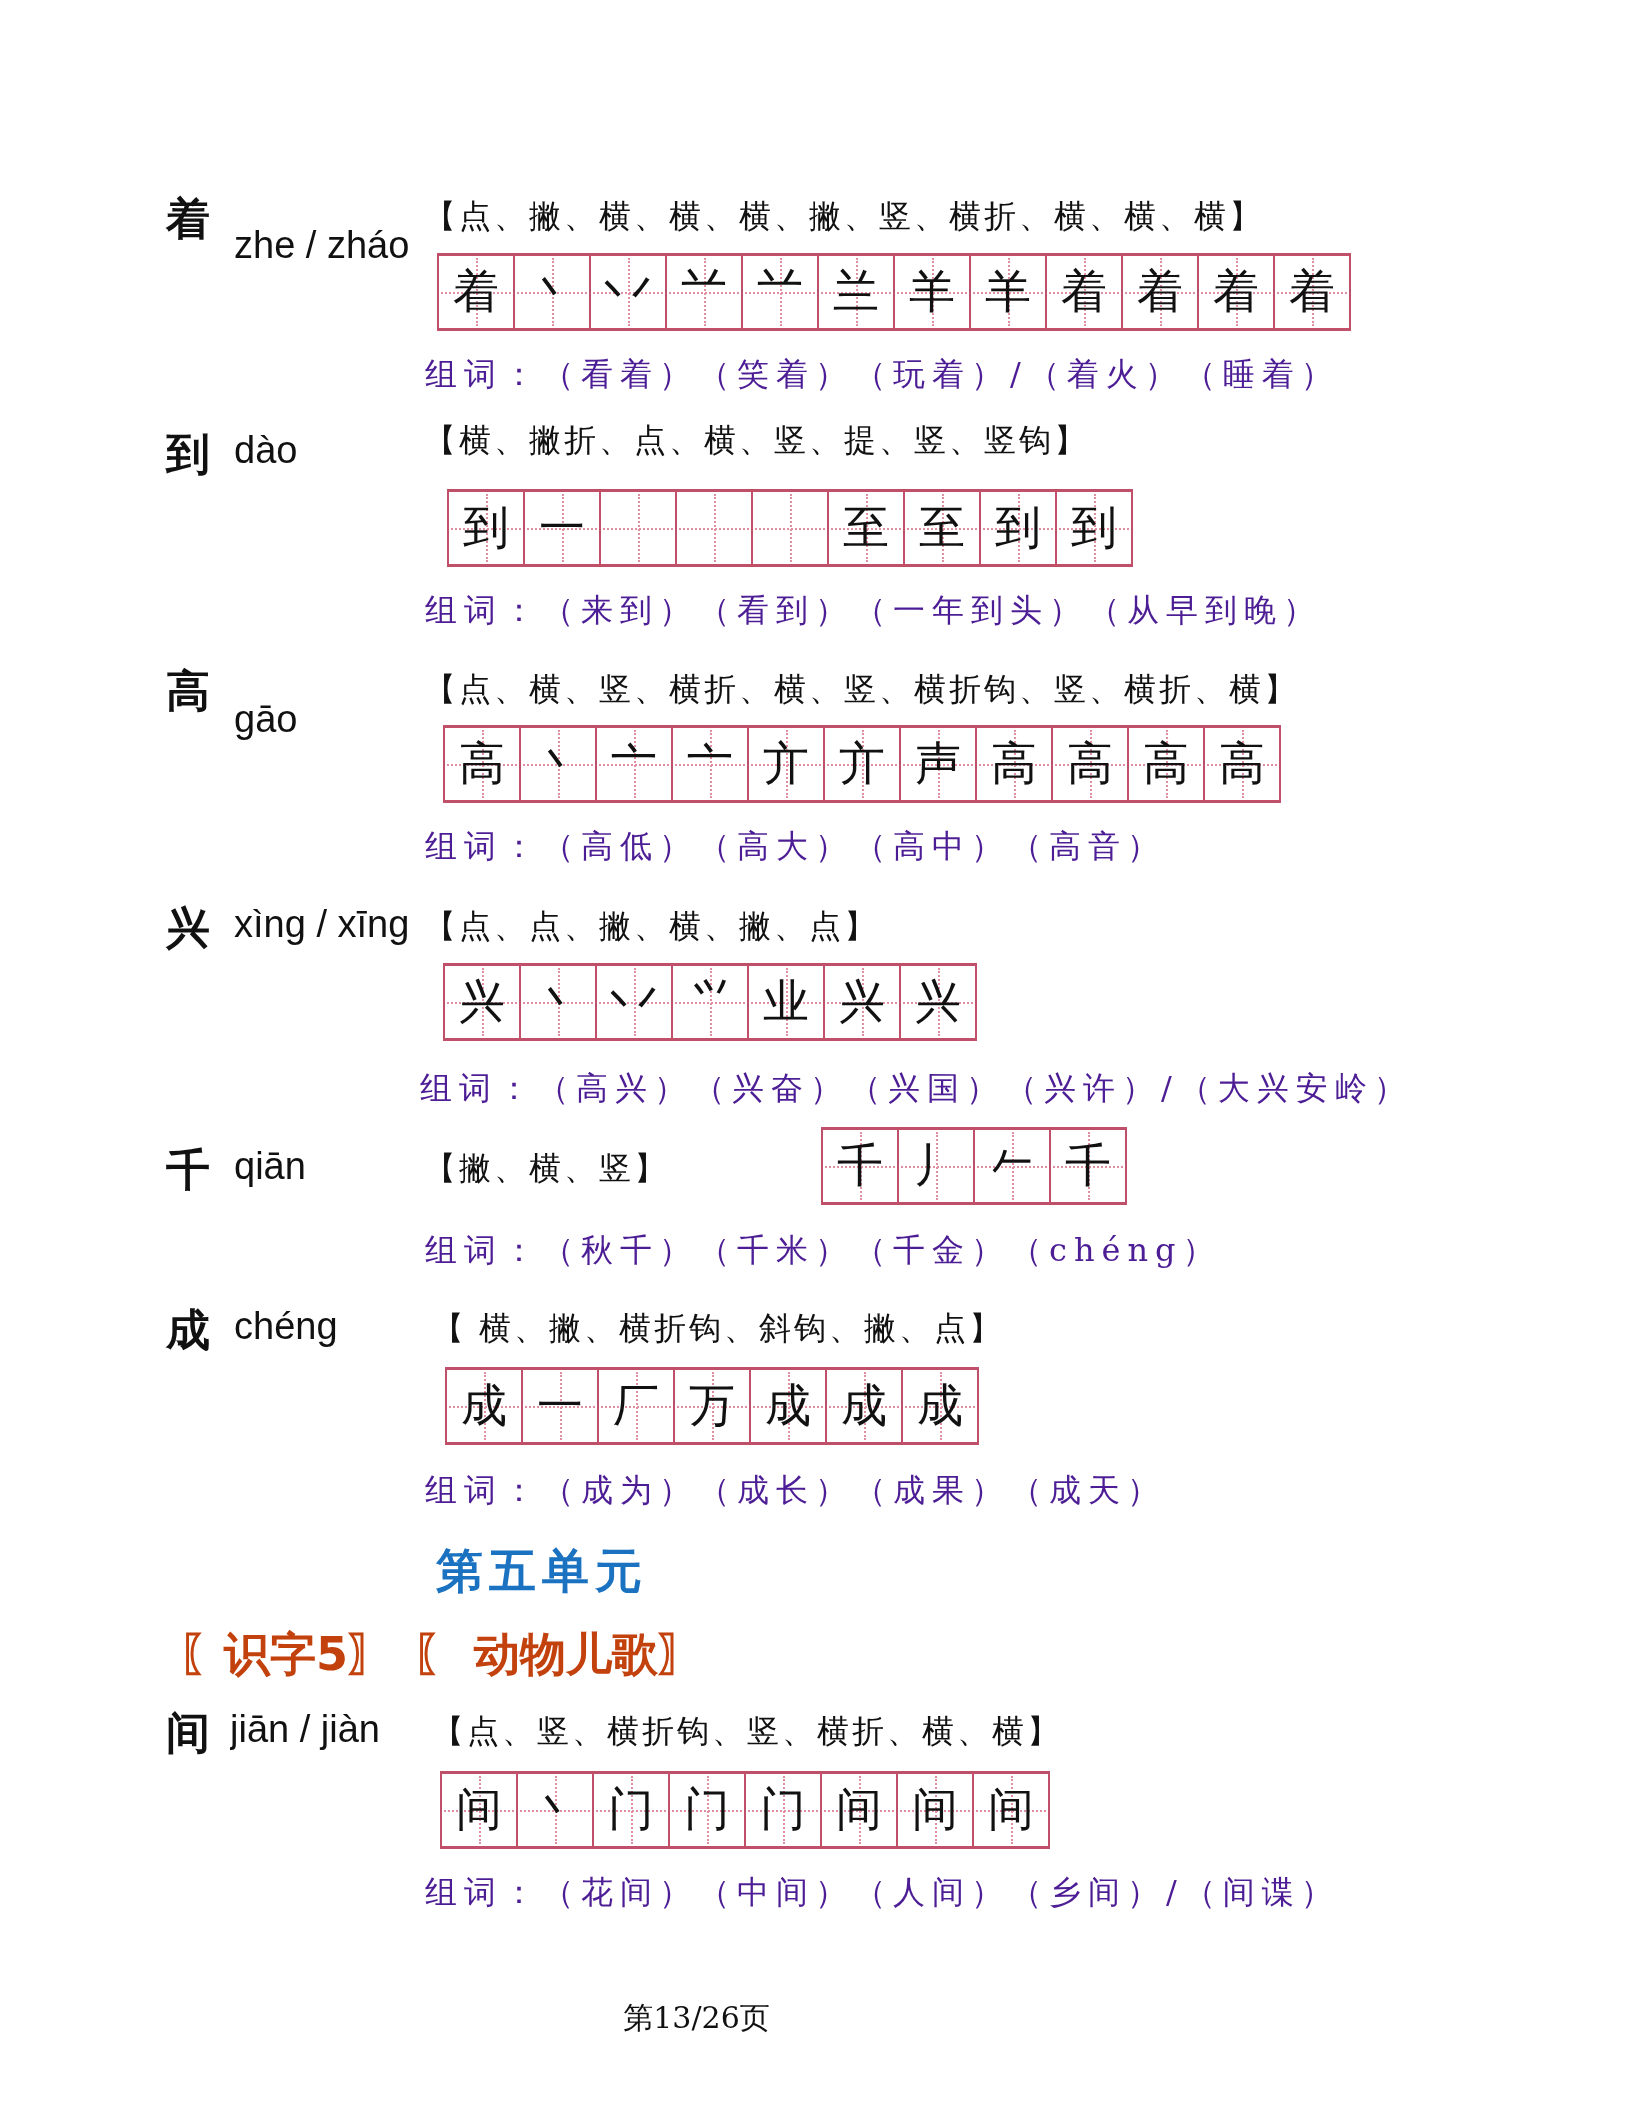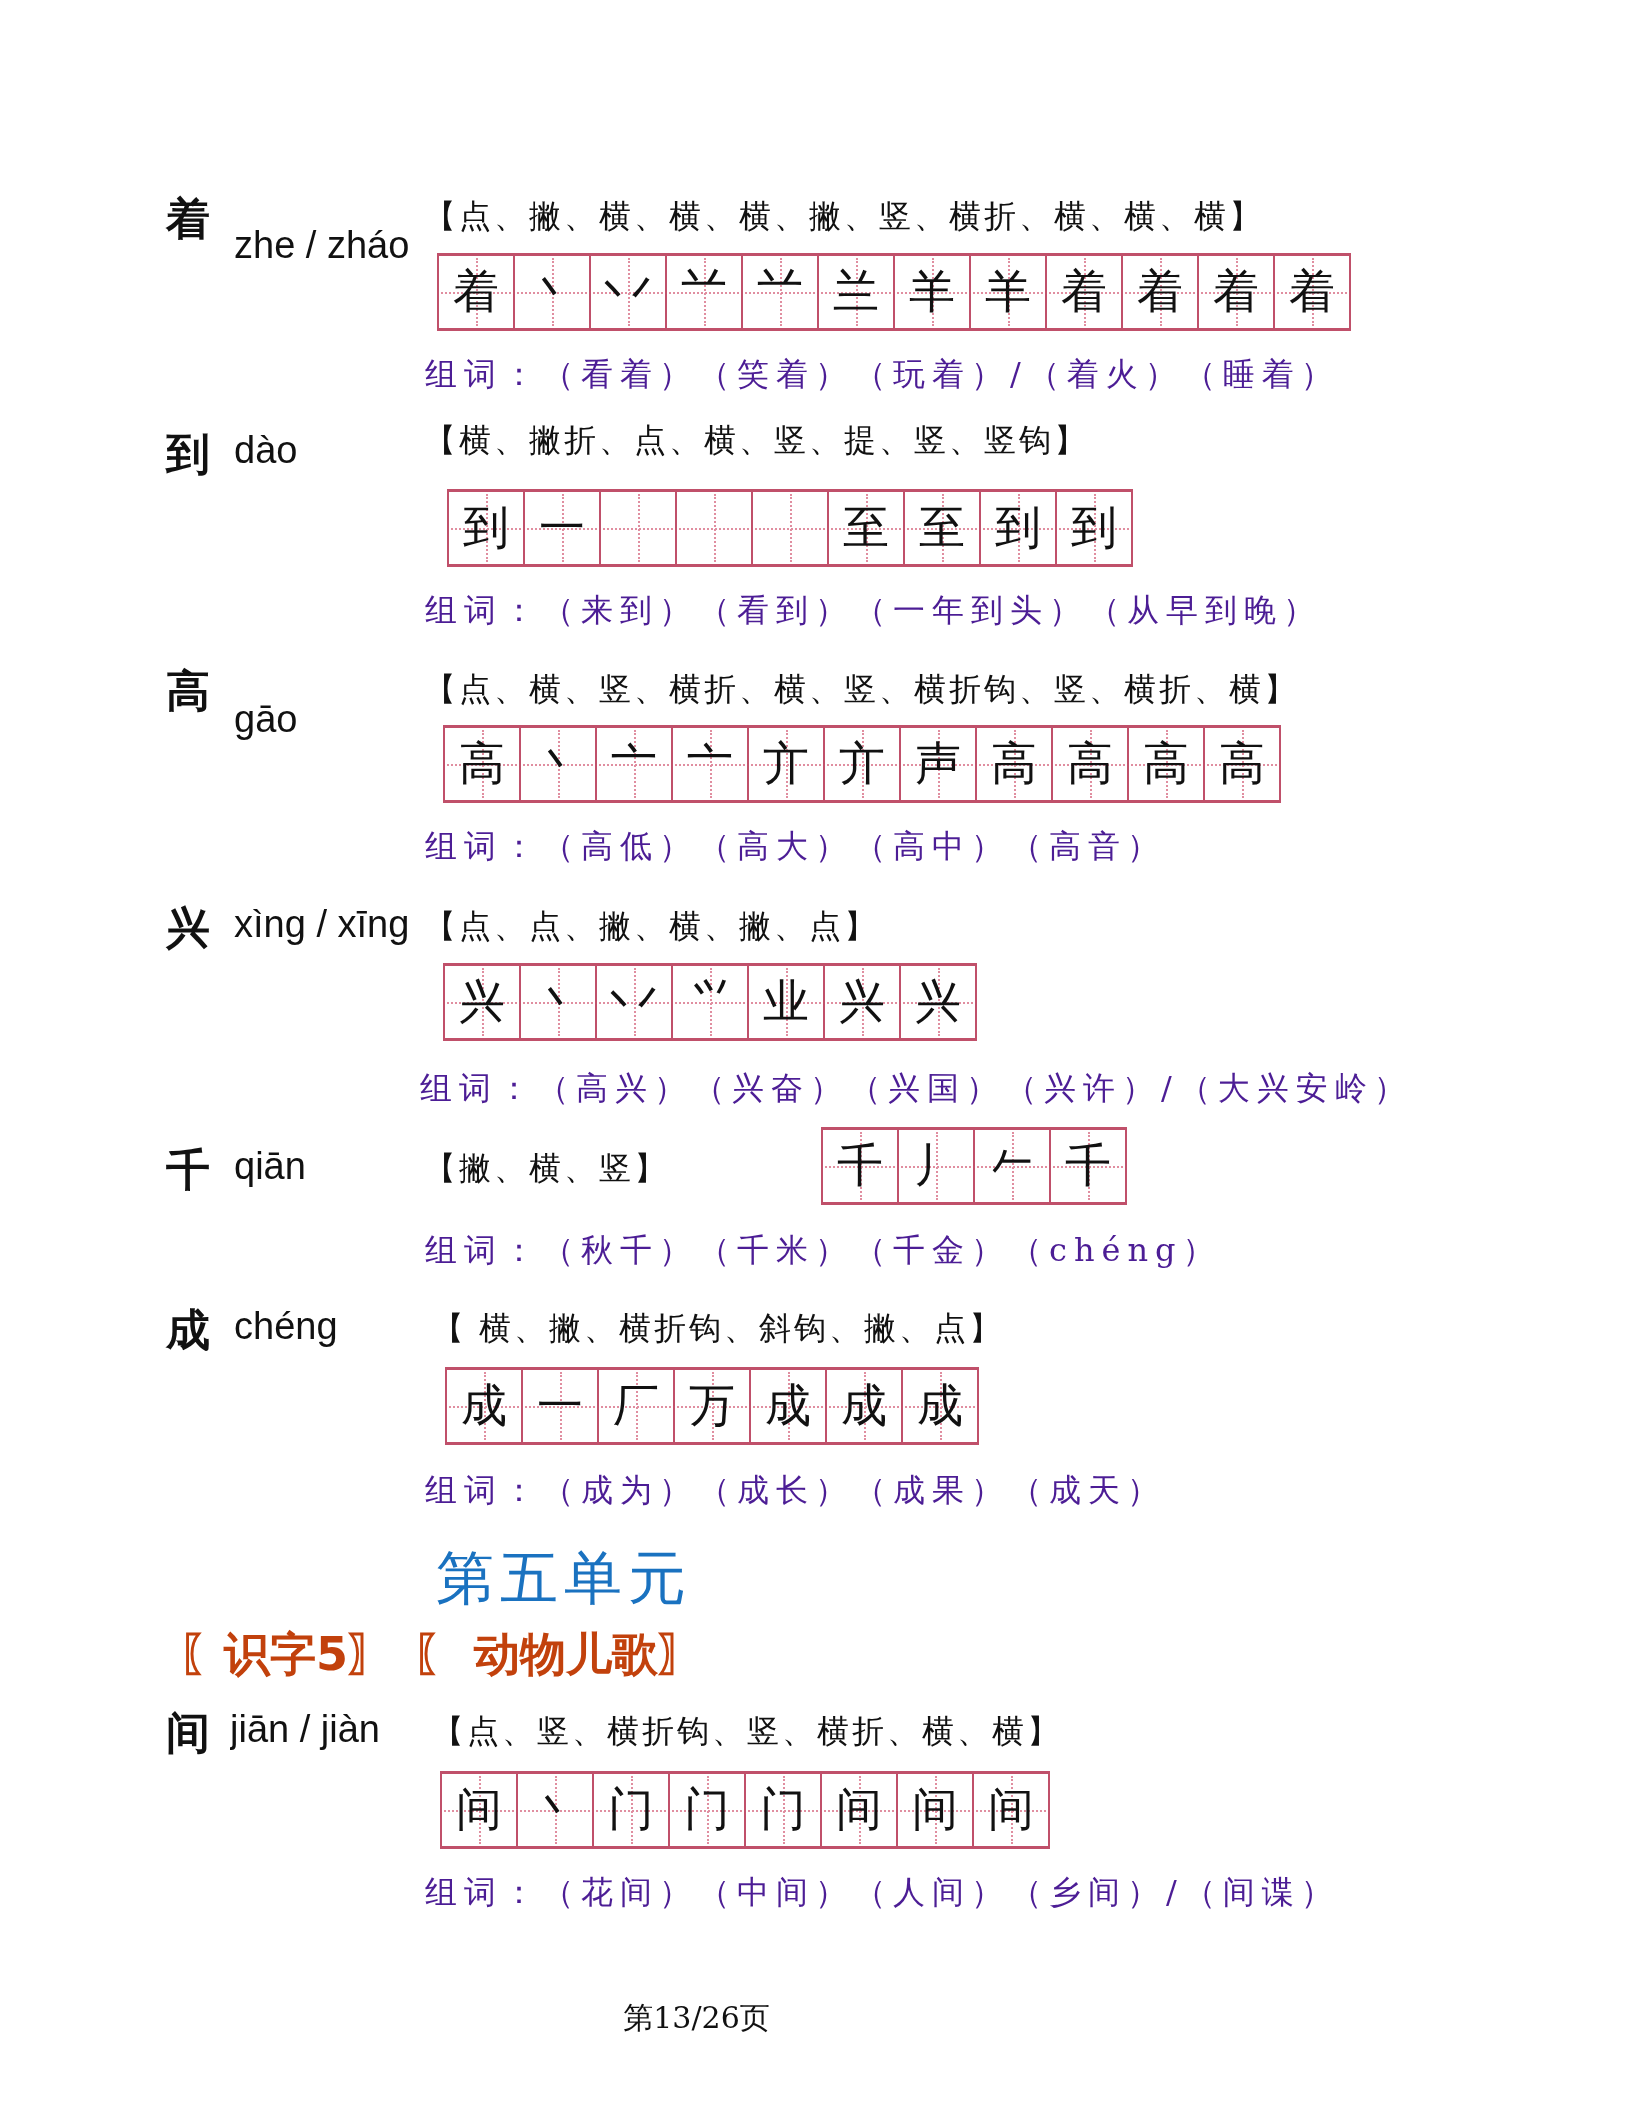--- a/index.html
+++ b/index.html
@@ -11,21 +11,21 @@
   .strokes { font-family: Liberation Sans, sans-serif; font-size: 32px; line-height: 48px; letter-spacing: 3px; }
   .words { font-family: "DejaVu Serif", serif; font-size: 32px; line-height: 44px; letter-spacing: 7px; color:#4c1d95; }
   .grid { position: absolute; display: flex; border-top: 3px solid #c0506a; border-bottom: 3px solid #c0506a;
           border-left: 2px solid #c0506a; box-sizing: border-box; background:#fff; }
   .cell { position: relative; width: 76px; height: 100%; border-right: 2px solid #c0506a; box-sizing: border-box;
           display:flex; align-items:center; justify-content:center;
           font-family: "DejaVu Sans", sans-serif; font-size: 46px; color:#111; }
   .cell::before { content:""; position:absolute; left:50%; top:2px; bottom:2px; border-left: 2px dotted #e08ea0; }
   .cell::after { content:""; position:absolute; top:50%; left:2px; right:2px; border-top: 2px dotted #e08ea0; }
   .cell span { position: relative; z-index: 1; }
-  .unit-title { font-family: "DejaVu Sans", sans-serif; font-weight: normal; font-size: 58px; letter-spacing: 6px; }
+  .unit-title { font-family: "DejaVu Sans", sans-serif; font-weight: bold; font-size: 47px; letter-spacing: 6px; }
   .lesson { font-family: "DejaVu Sans", sans-serif; font-weight: bold; font-size: 46px; }
   .footer { font-family: "DejaVu Serif", serif; font-size: 30px; color:#111; }
 </style>
 </head>
 <body>
 
 <div class="abs hanzi" style="left:166px;top:195px;">着</div>
 <div class="abs pinyin" style="left:234px;top:190px;width:188px;margin-top:31px;">zhe / zháo</div>
 <div class="abs strokes" style="left:424px;top:192px;">【点、撇、横、横、横、撇、竖、横折、横、横、横】</div>
 <div class="grid" style="left:437px;top:253px;height:78px;">

